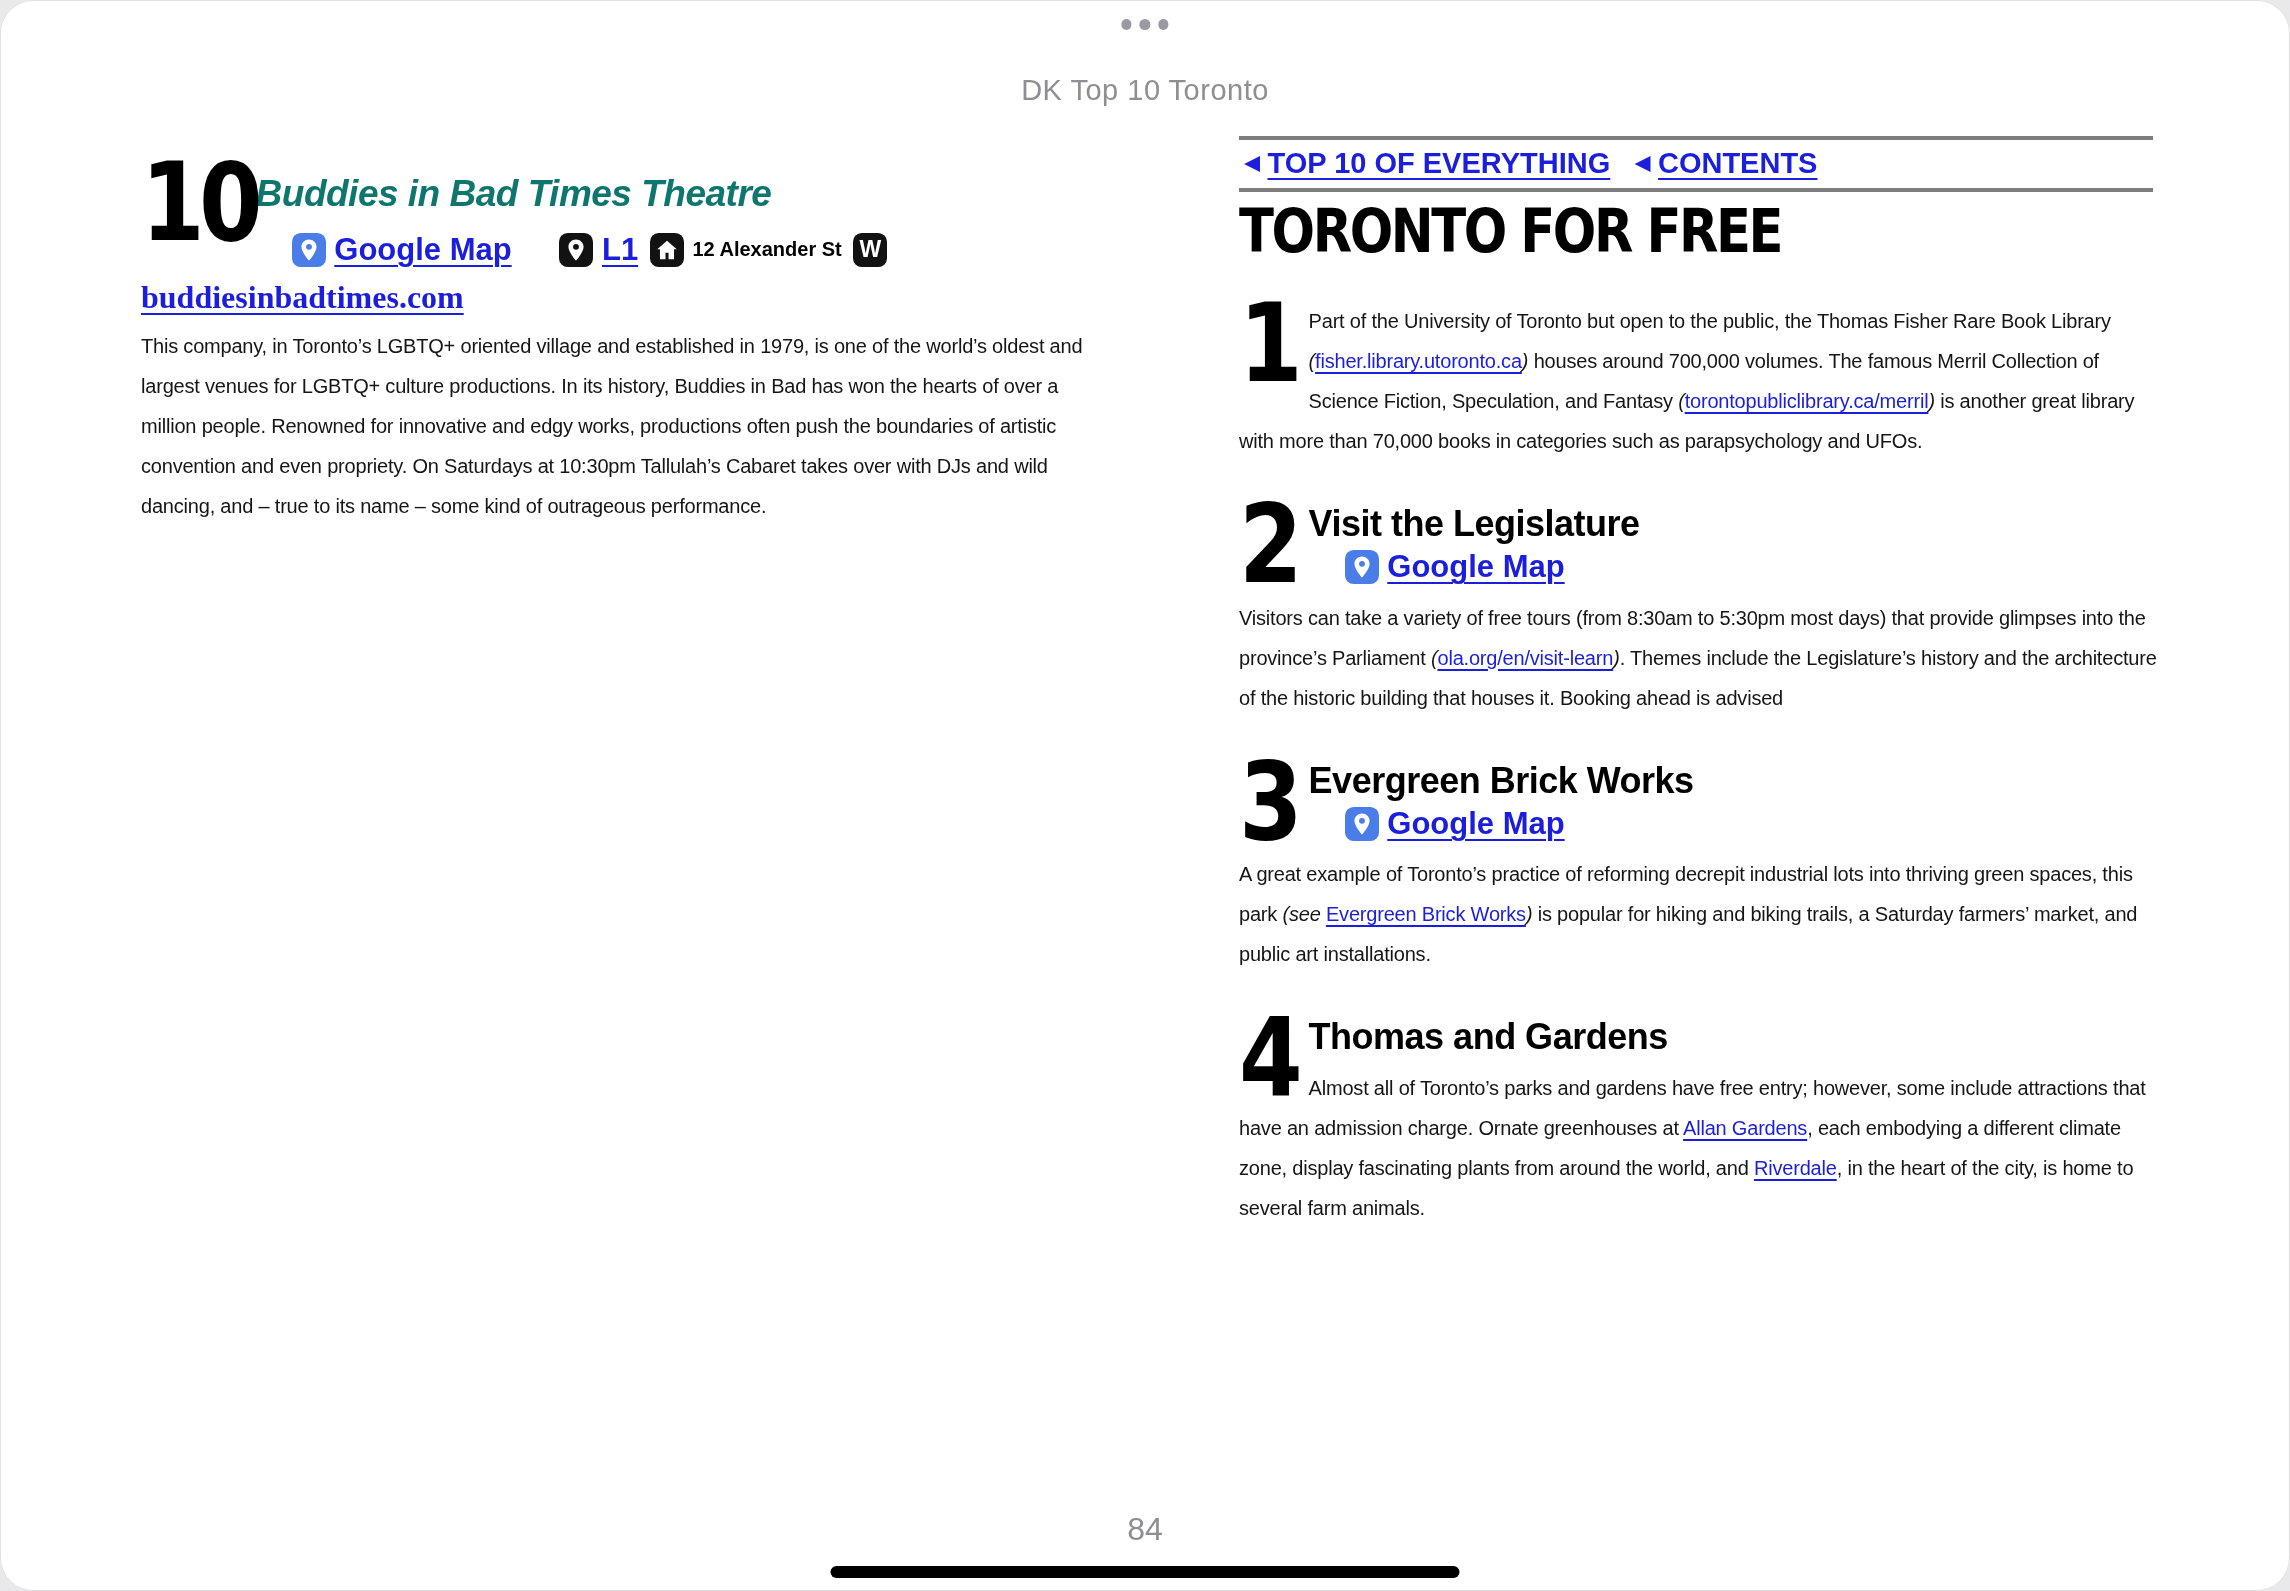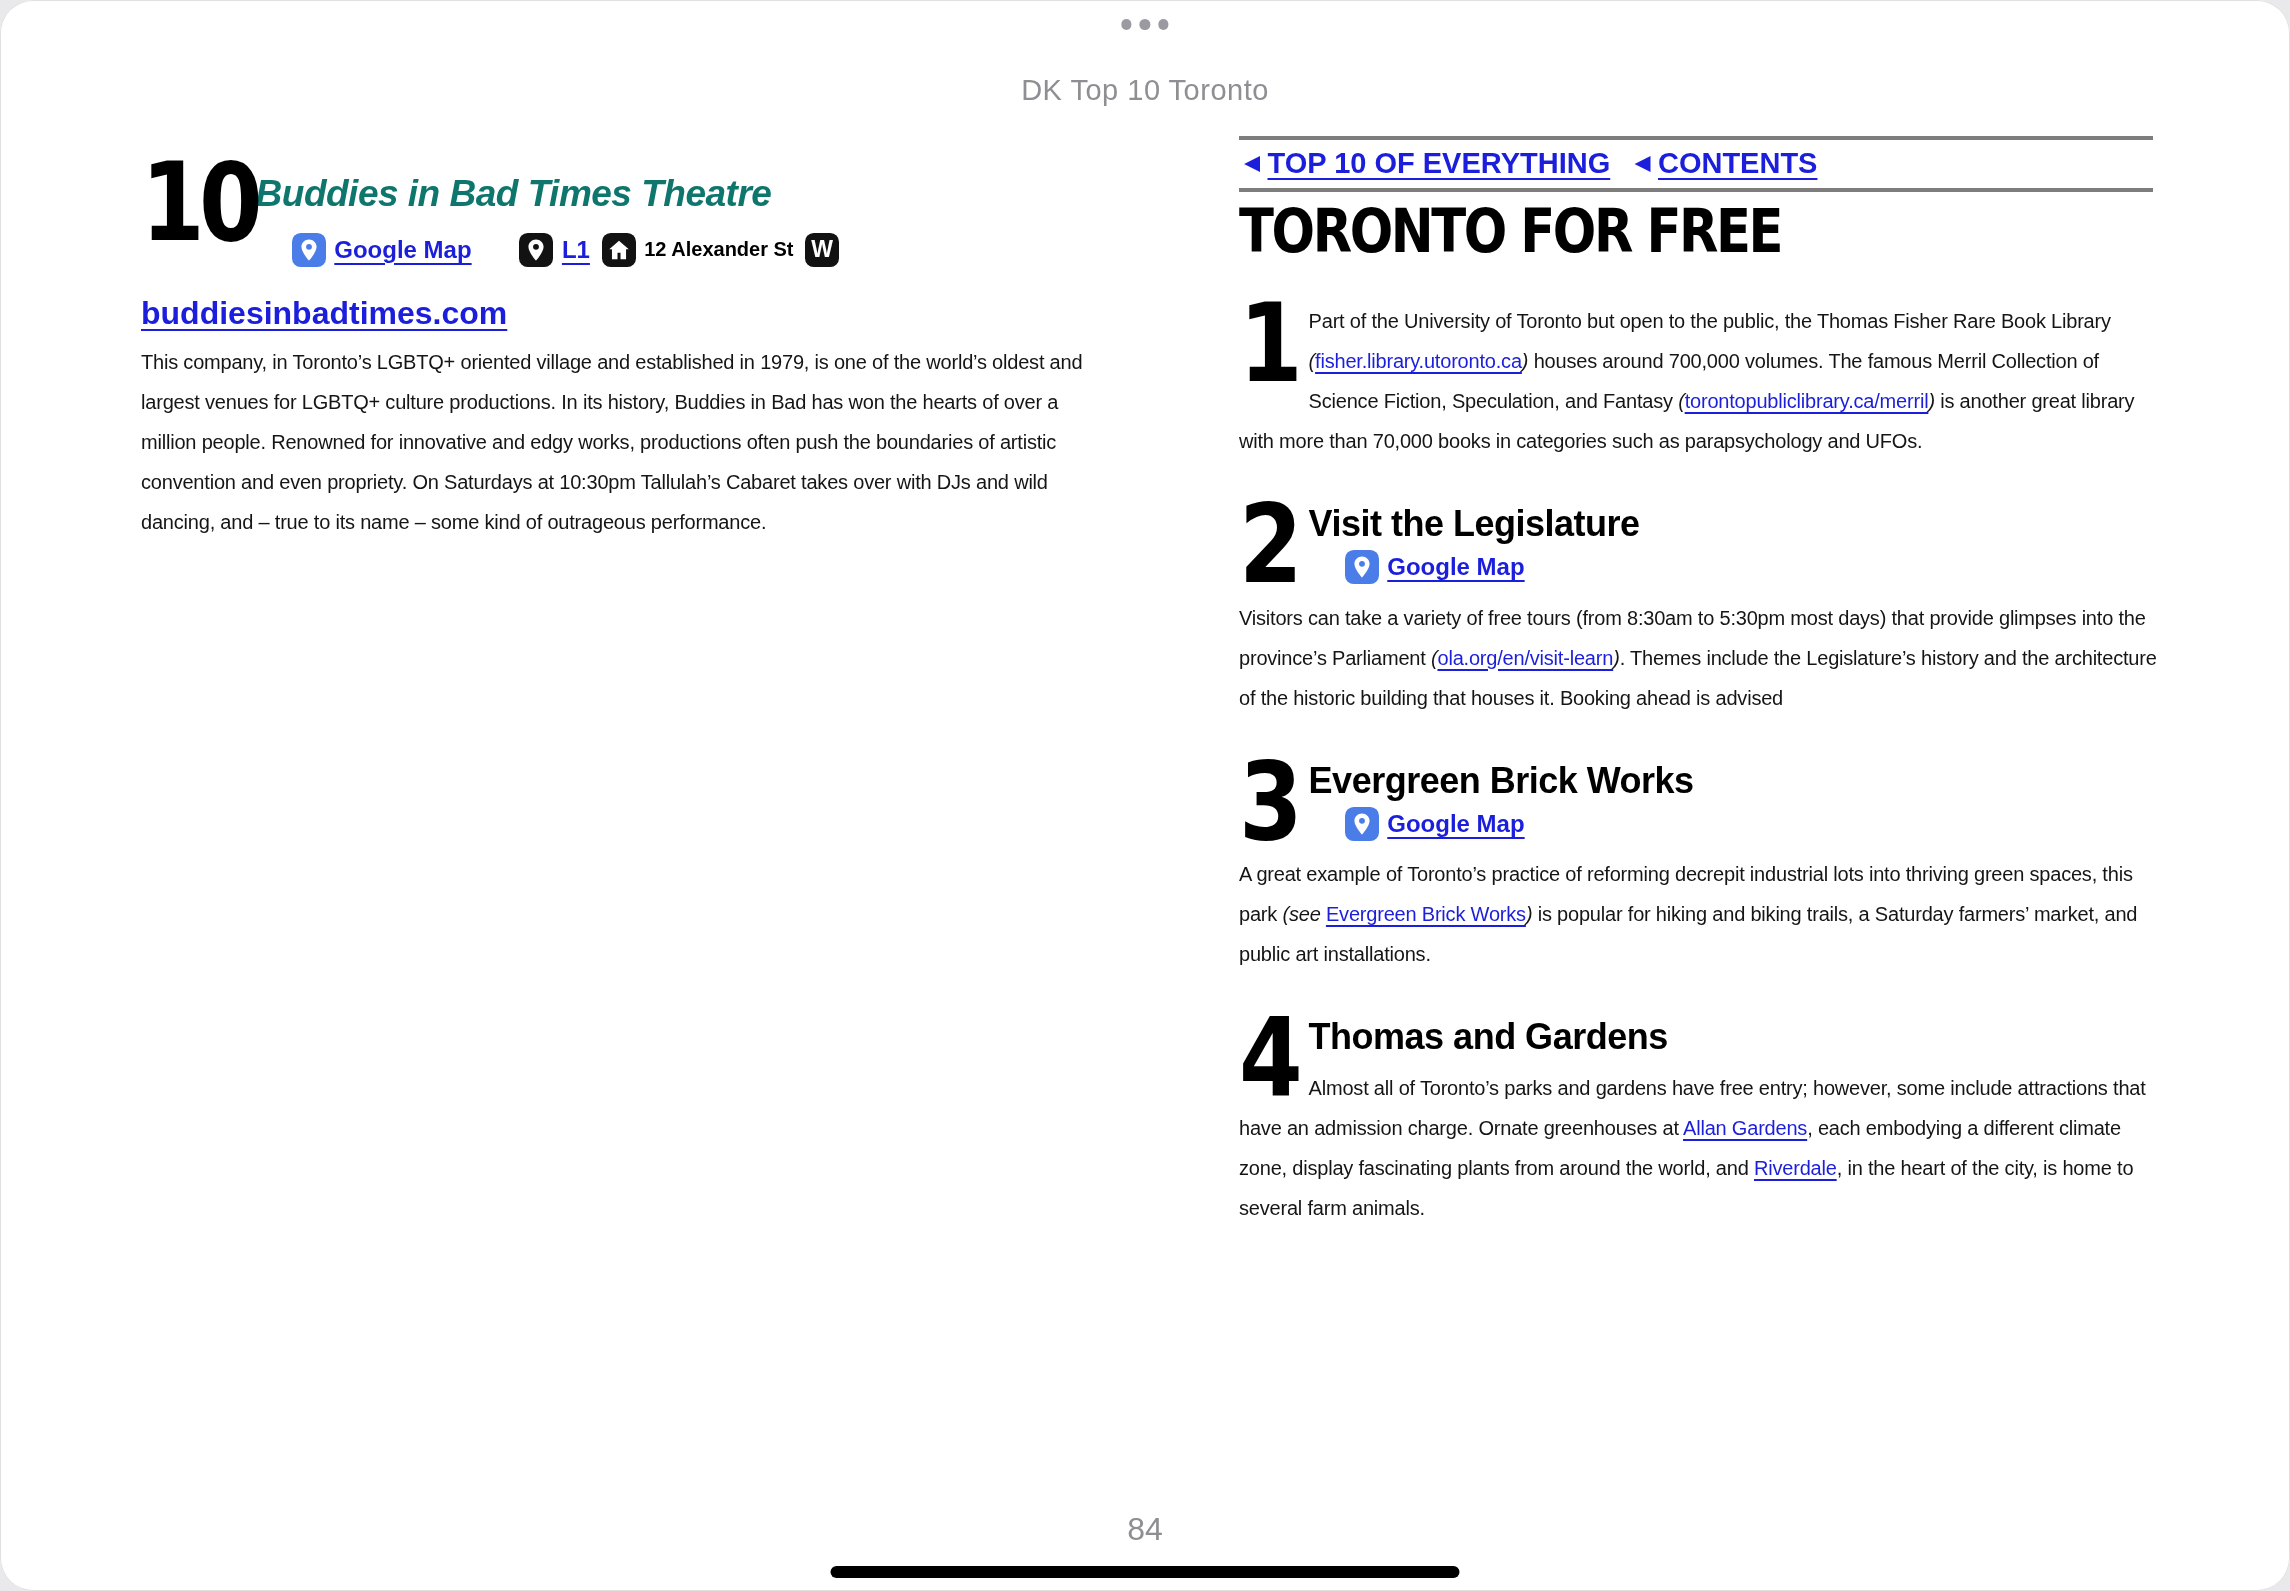--- a/index.html
+++ b/index.html
@@ -57,27 +57,28 @@
     color:#fff;font-weight:bold;font-size:23px;width:34px;height:34px;
     border-radius:8.7px;display:inline-flex;align-items:center;justify-content:center;
     background:var(--badge-black,#111);
   }
   a,.link{color:var(--link-blue,#1b1edb);cursor:pointer;}
   .link-label{
     text-decoration:underline;text-decoration-thickness:2.4px;text-underline-offset:4.9px;
   }
   .map-link,.metro-link{
     display:inline-flex;align-items:center;gap:8.7px;
-    font-weight:bold;font-size:24px;text-decoration:none;padding-left:36px;
+    font-weight:bold;font-size:31px;text-decoration:none;padding-left:36px;
   }
   .address{display:inline-flex;align-items:center;gap:8.7px;font-weight:600;font-size:20px;color:#000;}
   .website-link{
-    display:block;font-size:32px;font-weight:bold;margin-top:23px;
+    display:block;font-size:32px;font-weight:bold;margin-top:7px;
     text-decoration:underline;text-decoration-thickness:2.4px;text-underline-offset:4.9px;
     width:fit-content;
+    font-family:Liberation Serif, serif;
   }
   .entry-body,.item-body{
     margin:9.7px 0 0 0;font-size:20px;line-height:40px;color:#151515;
     letter-spacing:-0.2px;
   }
   
   .seg-i{font-style:italic;}
   .seg-l,.seg-li{
     color:var(--link-blue,#1b1edb);text-decoration:underline;
     text-decoration-thickness:1.9px;text-underline-offset:3.9px;cursor:pointer;

